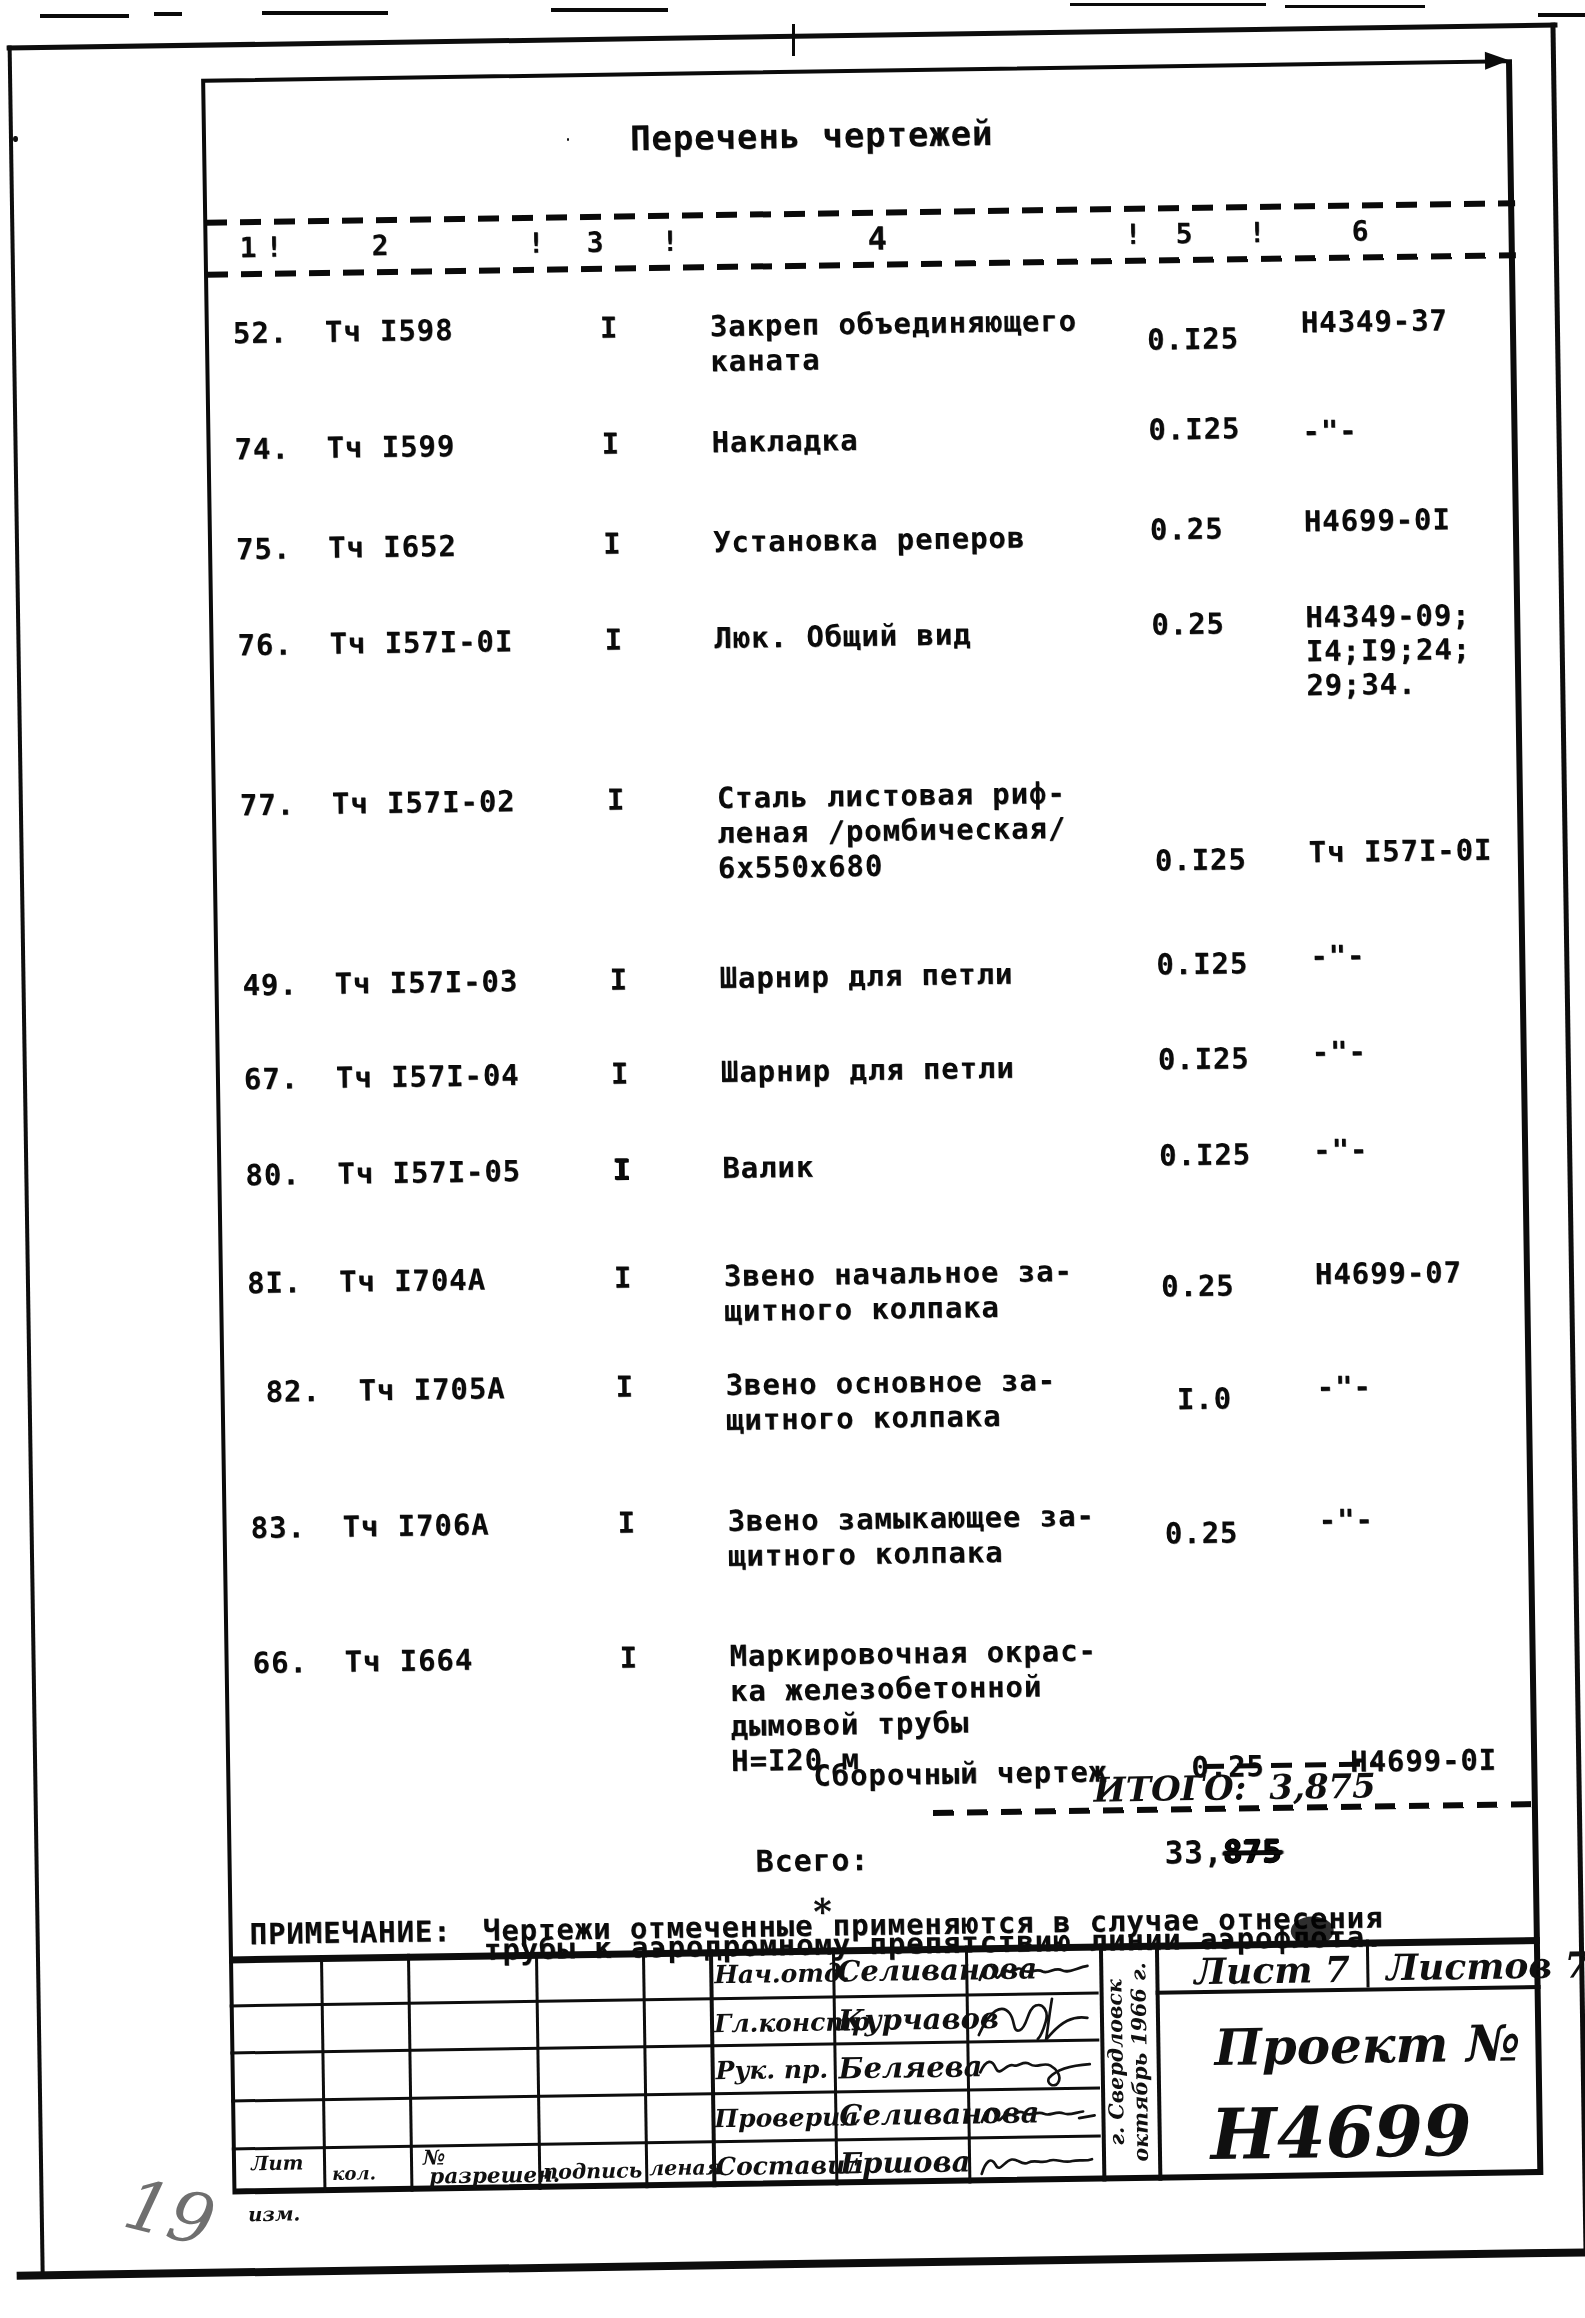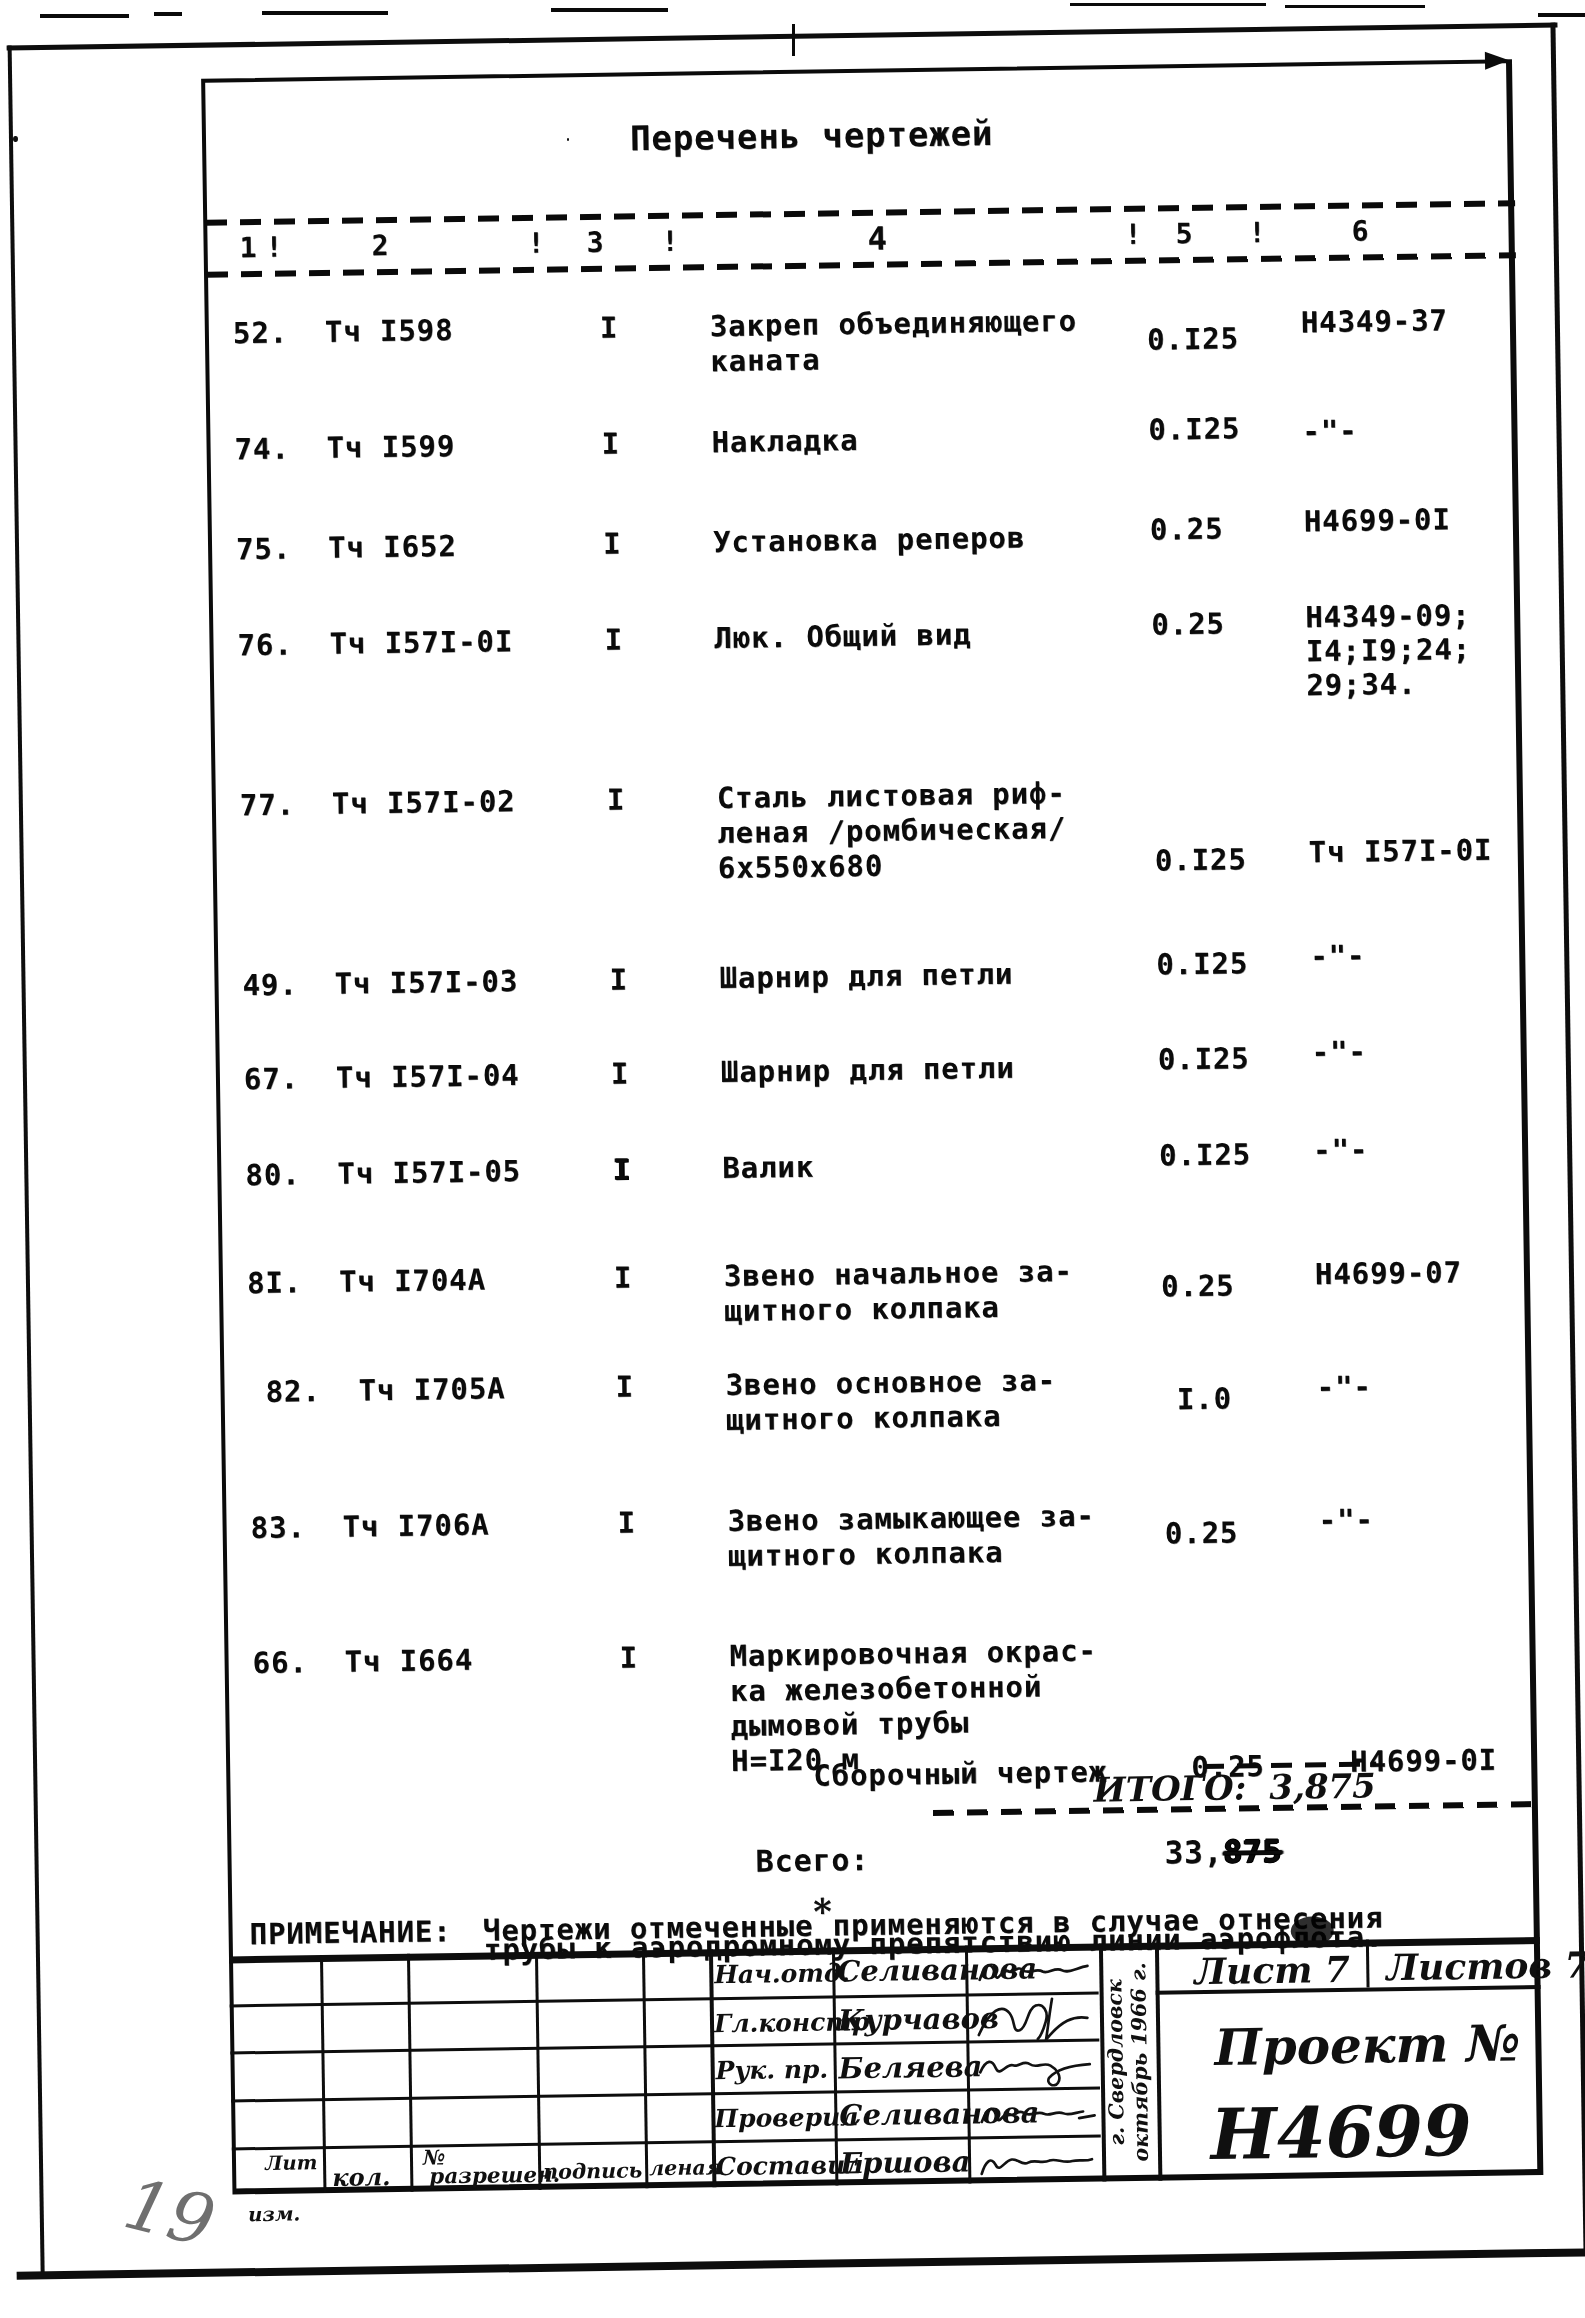--- a/index.html
+++ b/index.html
@@ -327,24 +327,24 @@
         <span style="display:block;">октябрь 1966 г.</span>
       </div>
     </div>
 
     <span class="abs hw" style="left:1182px;top:1956px;font-size:36px;">Лист 7</span>
     <span class="abs hw" style="left:1374px;top:1955px;font-size:36px;">Листов 7</span>
     <span class="abs hw" style="left:1201px;top:2024px;font-size:50px;">Проект №</span>
     <span class="abs hw" style="left:1196px;top:2099px;font-size:70px;">Н4699</span>
 
     <span class="abs hw tb-small" style="left:236px;top:2144px;">
-      <span style="display:block;margin-left:14px;">Лит</span>
+      <span style="display:block;">Лит</span>
       <span style="display:block;margin-left:-3.7px;margin-top:28px;">изм.</span>
     </span>
-    <span class="abs hw tb-small" style="left:317px;top:2156px;font-size:24px;">кол.</span>
+    <span class="abs hw tb-small" style="left:317px;top:2156px;font-size:18px;">кол.</span>
     <span class="abs hw tb-small" style="left:408px;top:2140px;font-size:20.6px;">№</span>
     <span class="abs hw tb-small" style="left:414px;top:2158px;font-size:21.5px;">разрешен.</span>
     <span class="abs hw tb-small" style="left:528px;top:2156px;font-size:20.6px;">подпись</span>
     <span class="abs hw tb-small" style="left:634px;top:2154px;font-size:20.6px;">леная</span>
 
   </div>
 
   <div class="pencil" style="left:125px;top:2172px;">19</div>
 
 </div>

